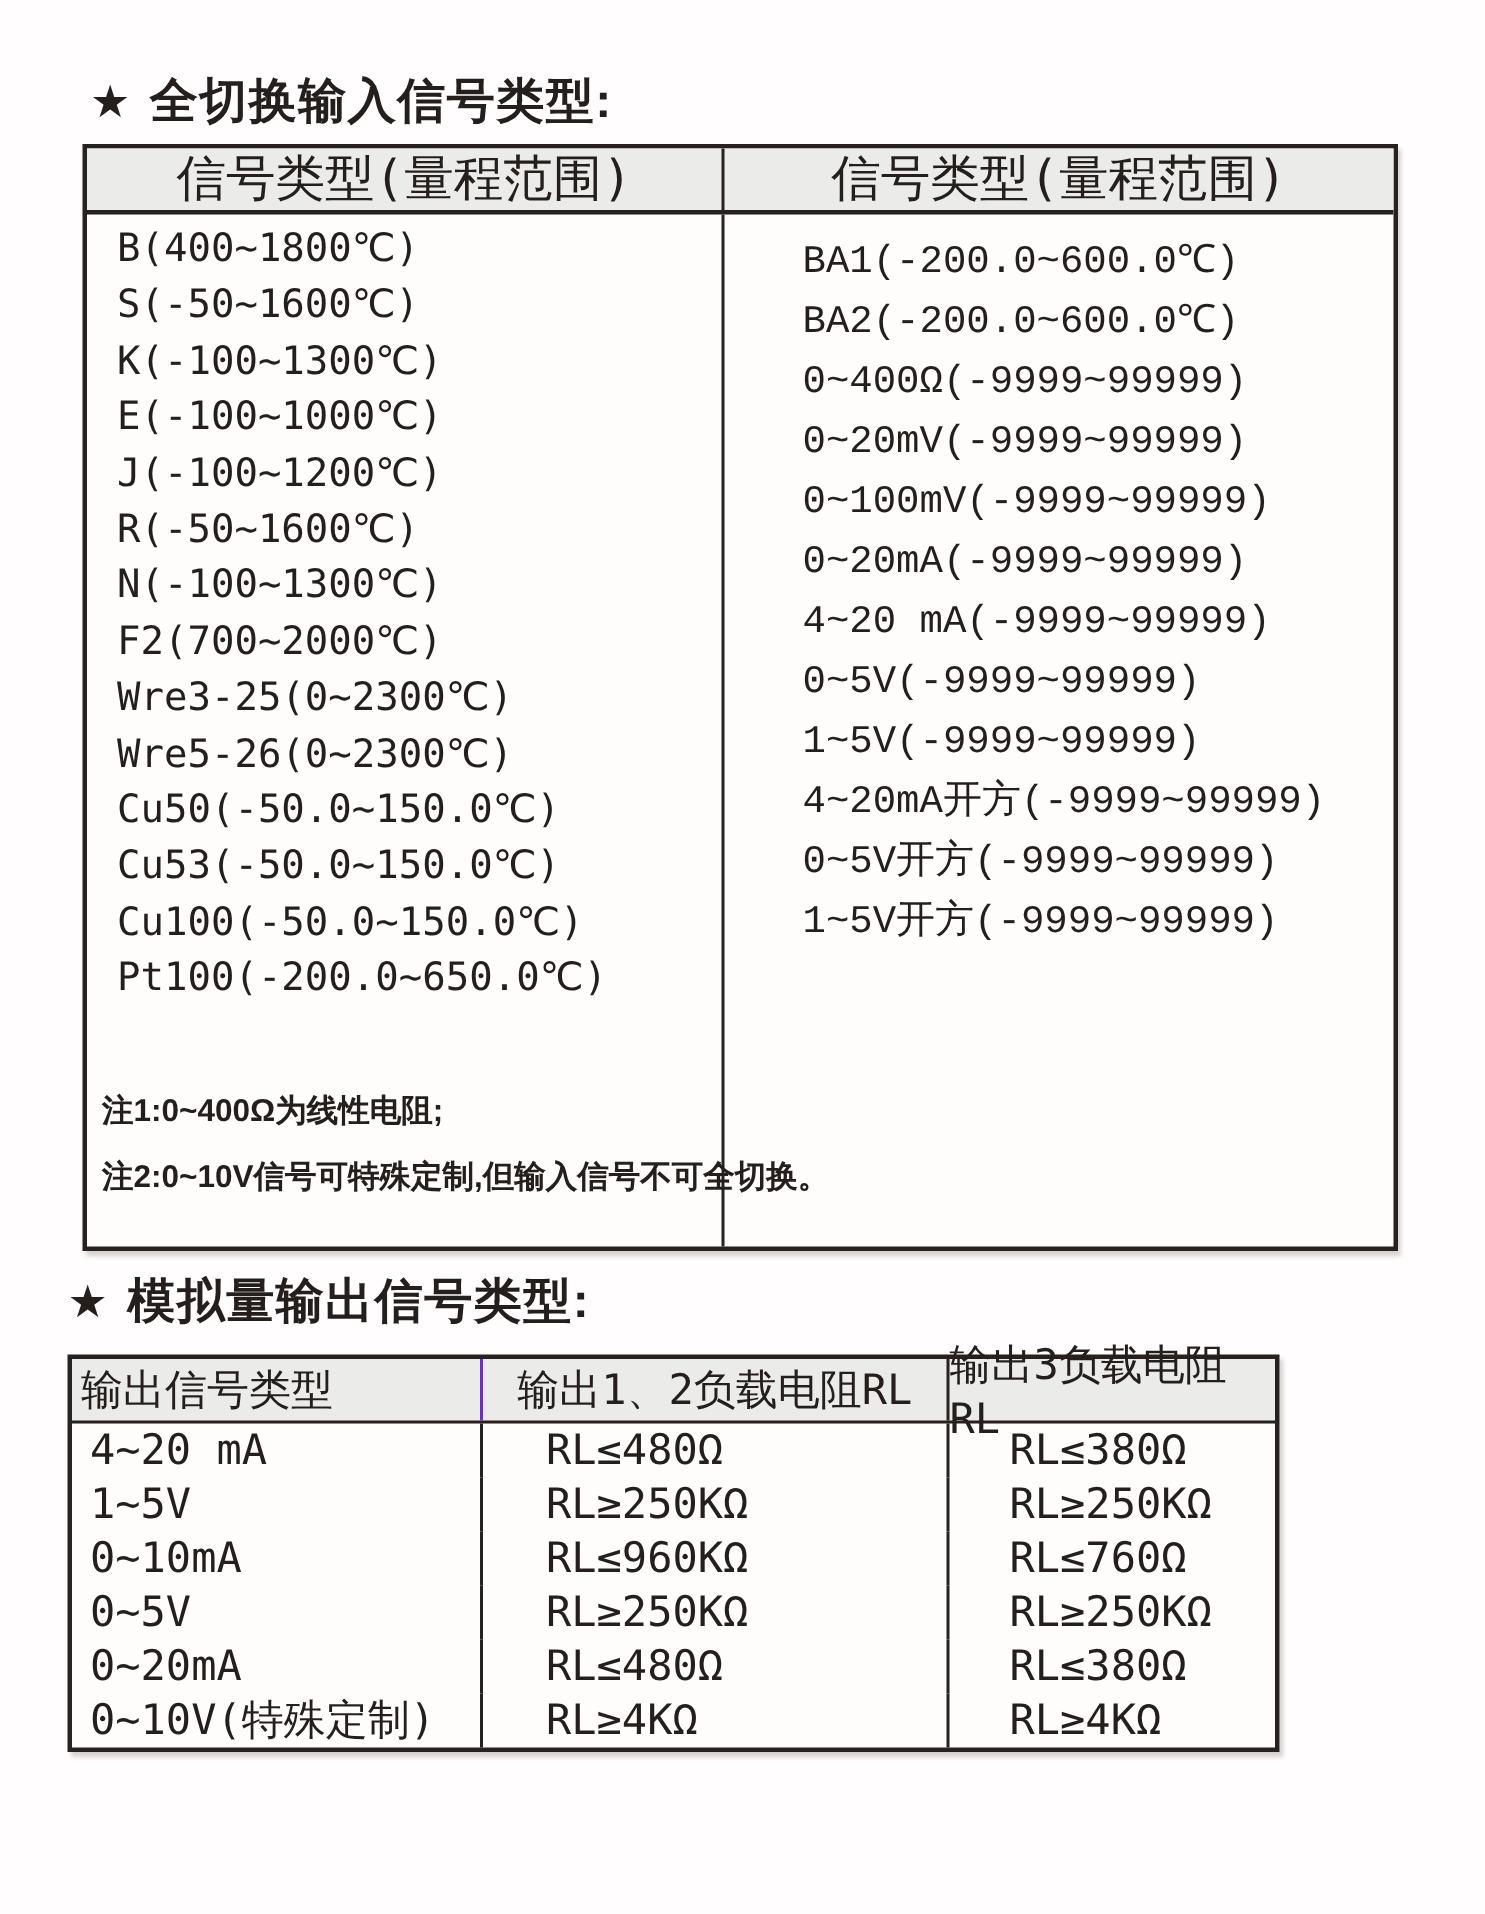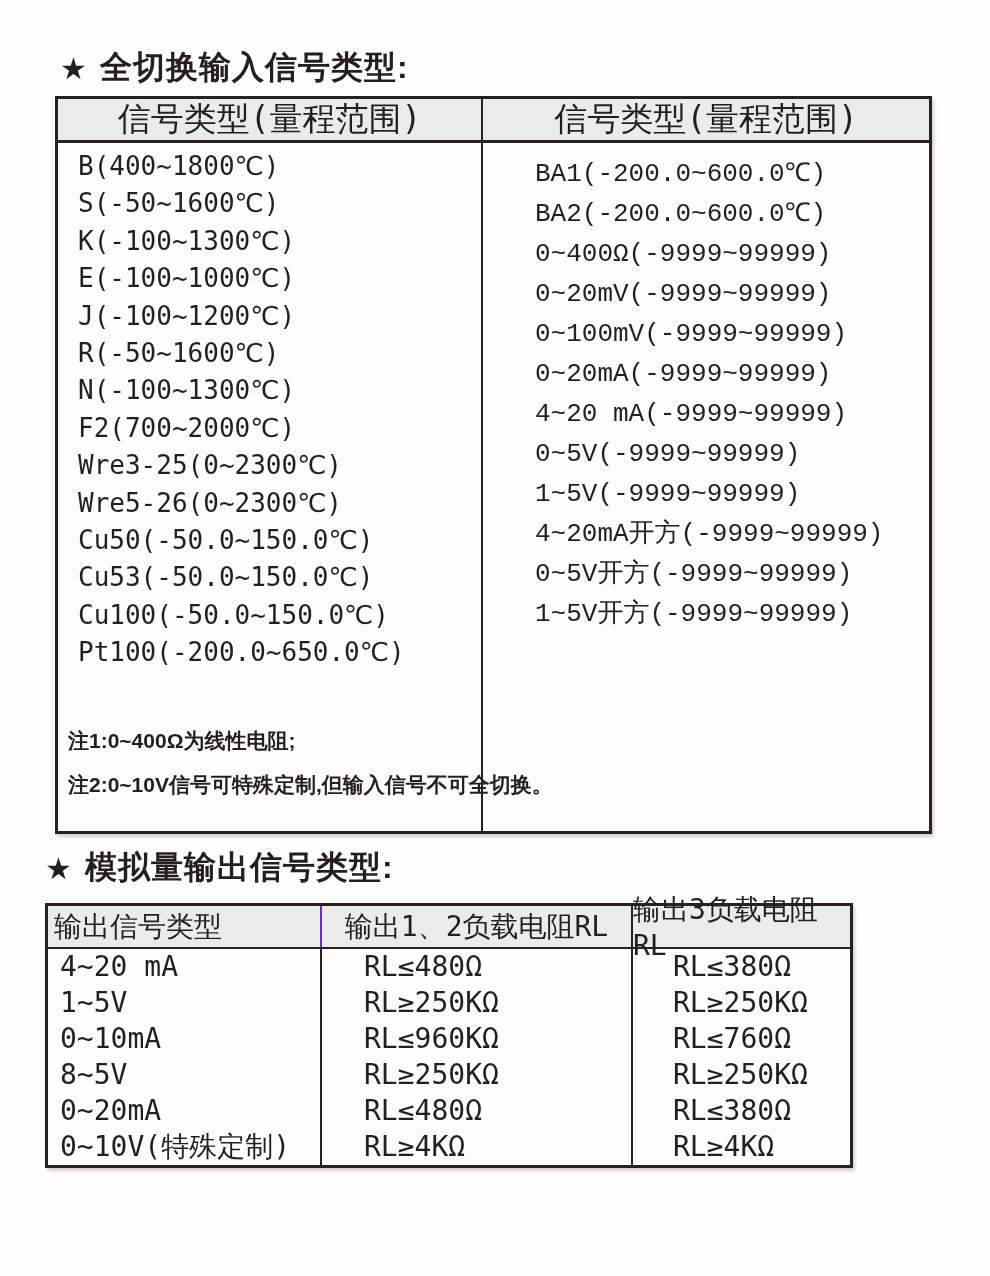--- a/index.html
+++ b/index.html
@@ -154,21 +154,21 @@
       <div class="td td1">1~5V</div>
       <div class="td td2">RL≥250KΩ</div>
       <div class="td td3">RL≥250KΩ</div>
     </div>
       <div class="t2-row">
       <div class="td td1">0~10mA</div>
       <div class="td td2">RL≤960KΩ</div>
       <div class="td td3">RL≤760Ω</div>
     </div>
       <div class="t2-row">
-      <div class="td td1">8~5V</div>
+      <div class="td td1">0~5V</div>
       <div class="td td2">RL≥250KΩ</div>
       <div class="td td3">RL≥250KΩ</div>
     </div>
       <div class="t2-row">
       <div class="td td1">0~20mA</div>
       <div class="td td2">RL≤480Ω</div>
       <div class="td td3">RL≤380Ω</div>
     </div>
       <div class="t2-row">
       <div class="td td1">0~10V(特殊定制)</div>

